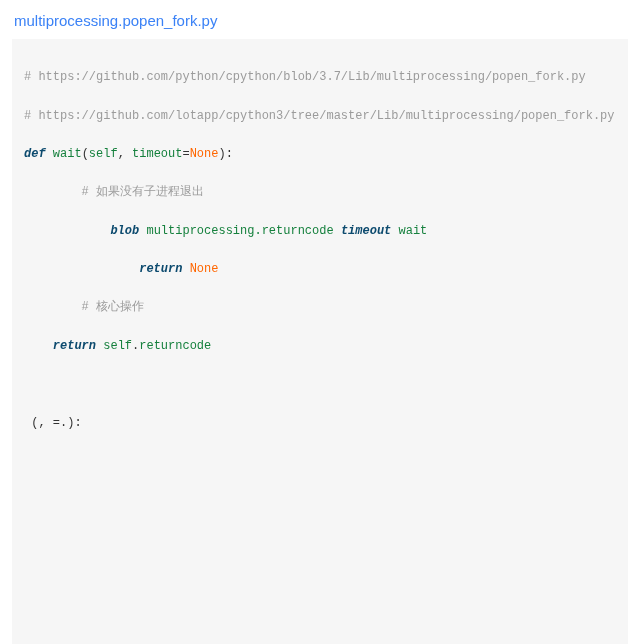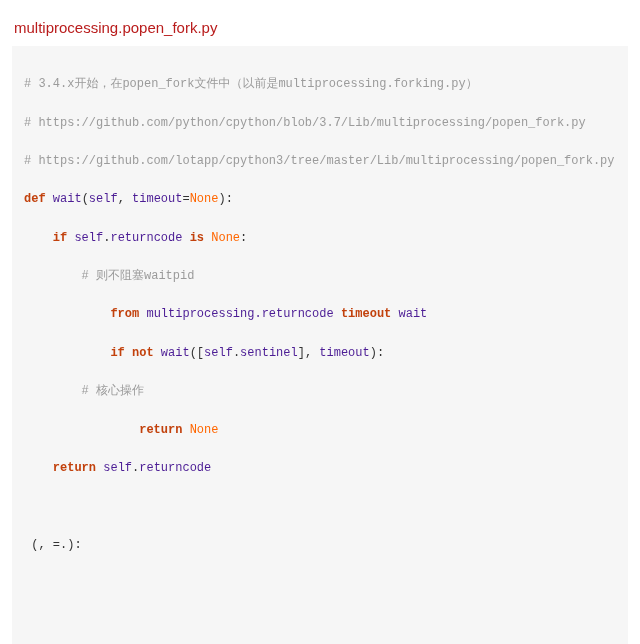--- a/index.html
+++ b/index.html
@@ -1,41 +1,38 @@
 <!DOCTYPE html>
 <html><head>
 <meta charset="utf-8">
 <style>
   html,body{margin:0;padding:0;background:#fff;font-family:Consolas,"Courier New",monospace;font-size:12px;color:#333;}
   .page{width:640px;box-sizing:border-box;padding:10px 12px;}
-  .title{font-family:-apple-system,BlinkMacSystemFont,"Segoe UI",Arial,sans-serif;font-size:15px;color:#b91c1c;margin:9px 0 10px 2px;}
+  .title{font-family:-apple-system,BlinkMacSystemFont,"Segoe UI",Arial,sans-serif;font-size:15px;color:#3b82f6;margin:2px 0 10px 2px;}
   .code-block{background:#f6f6f6;padding:10px 12px 14px 12px;position:relative;line-height:1.6;white-space:pre;}
   .line{display:block;}
   .cmt{color:#9b9b9b;}
-  .kw{color:#c2410c;font-weight:bold;}
-  .nm{color:#4c1d95;}
+  .kw{color:#0c4a6e;font-weight:bold;font-style:italic;}
+  .nm{color:#15803d;}
   .num{color:#ff6600;}
 </style>
 </head>
 <body>
 <div class="page">
 
 <div class="title">multiprocessing.popen_fork.py</div>
 
 <div class="code-block">
-<span class="line"><span class="cmt"># 3.4.x开始，在popen_fork文件中（以前是multiprocessing.forking.py）</span></span>
 <span class="line"><span class="cmt"># https://github.com/python/cpython/blob/3.7/Lib/multiprocessing/popen_fork.py</span></span>
 <span class="line"><span class="cmt"># https://github.com/lotapp/cpython3/tree/master/Lib/multiprocessing/popen_fork.py</span></span>
 <span class="line"><span class="kw">def</span> <span class="nm">wait</span>(<span class="nm">self</span>, <span class="nm">timeout</span>=<span class="num">None</span>):</span>
-<span class="line">    <span class="kw">if</span> <span class="nm">self</span>.<span class="nm">returncode</span> <span class="kw">is</span> <span class="num">None</span>:</span>
-<span class="line">        <span class="cmt"># 则不阻塞waitpid</span></span>
-<span class="line">            <span class="kw">from</span> <span class="nm">multiprocessing.returncode</span> <span class="kw">timeout</span> <span class="nm">wait</span></span>
-<span class="line">            <span class="kw">if</span> <span class="kw">not</span> <span class="nm">wait</span>([<span class="nm">self</span>.<span class="nm">sentinel</span>], <span class="nm">timeout</span>):</span>
+<span class="line">        <span class="cmt"># 如果没有子进程退出</span></span>
+<span class="line">            <span class="kw">blob</span> <span class="nm">multiprocessing.returncode</span> <span class="kw">timeout</span> <span class="nm">wait</span></span>
+<span class="line">                <span class="kw">return</span> <span class="num">None</span></span>
 <span class="line">        <span class="cmt"># 核心操作</span></span>
-<span class="line">                <span class="kw">return</span> <span class="num">None</span></span>
 <span class="line">    <span class="kw">return</span> <span class="nm">self</span>.<span class="nm">returncode</span></span>
 <span class="line"> </span>
 <span class="line"> (, =.):</span>
 
 
 
 
 
 
 

